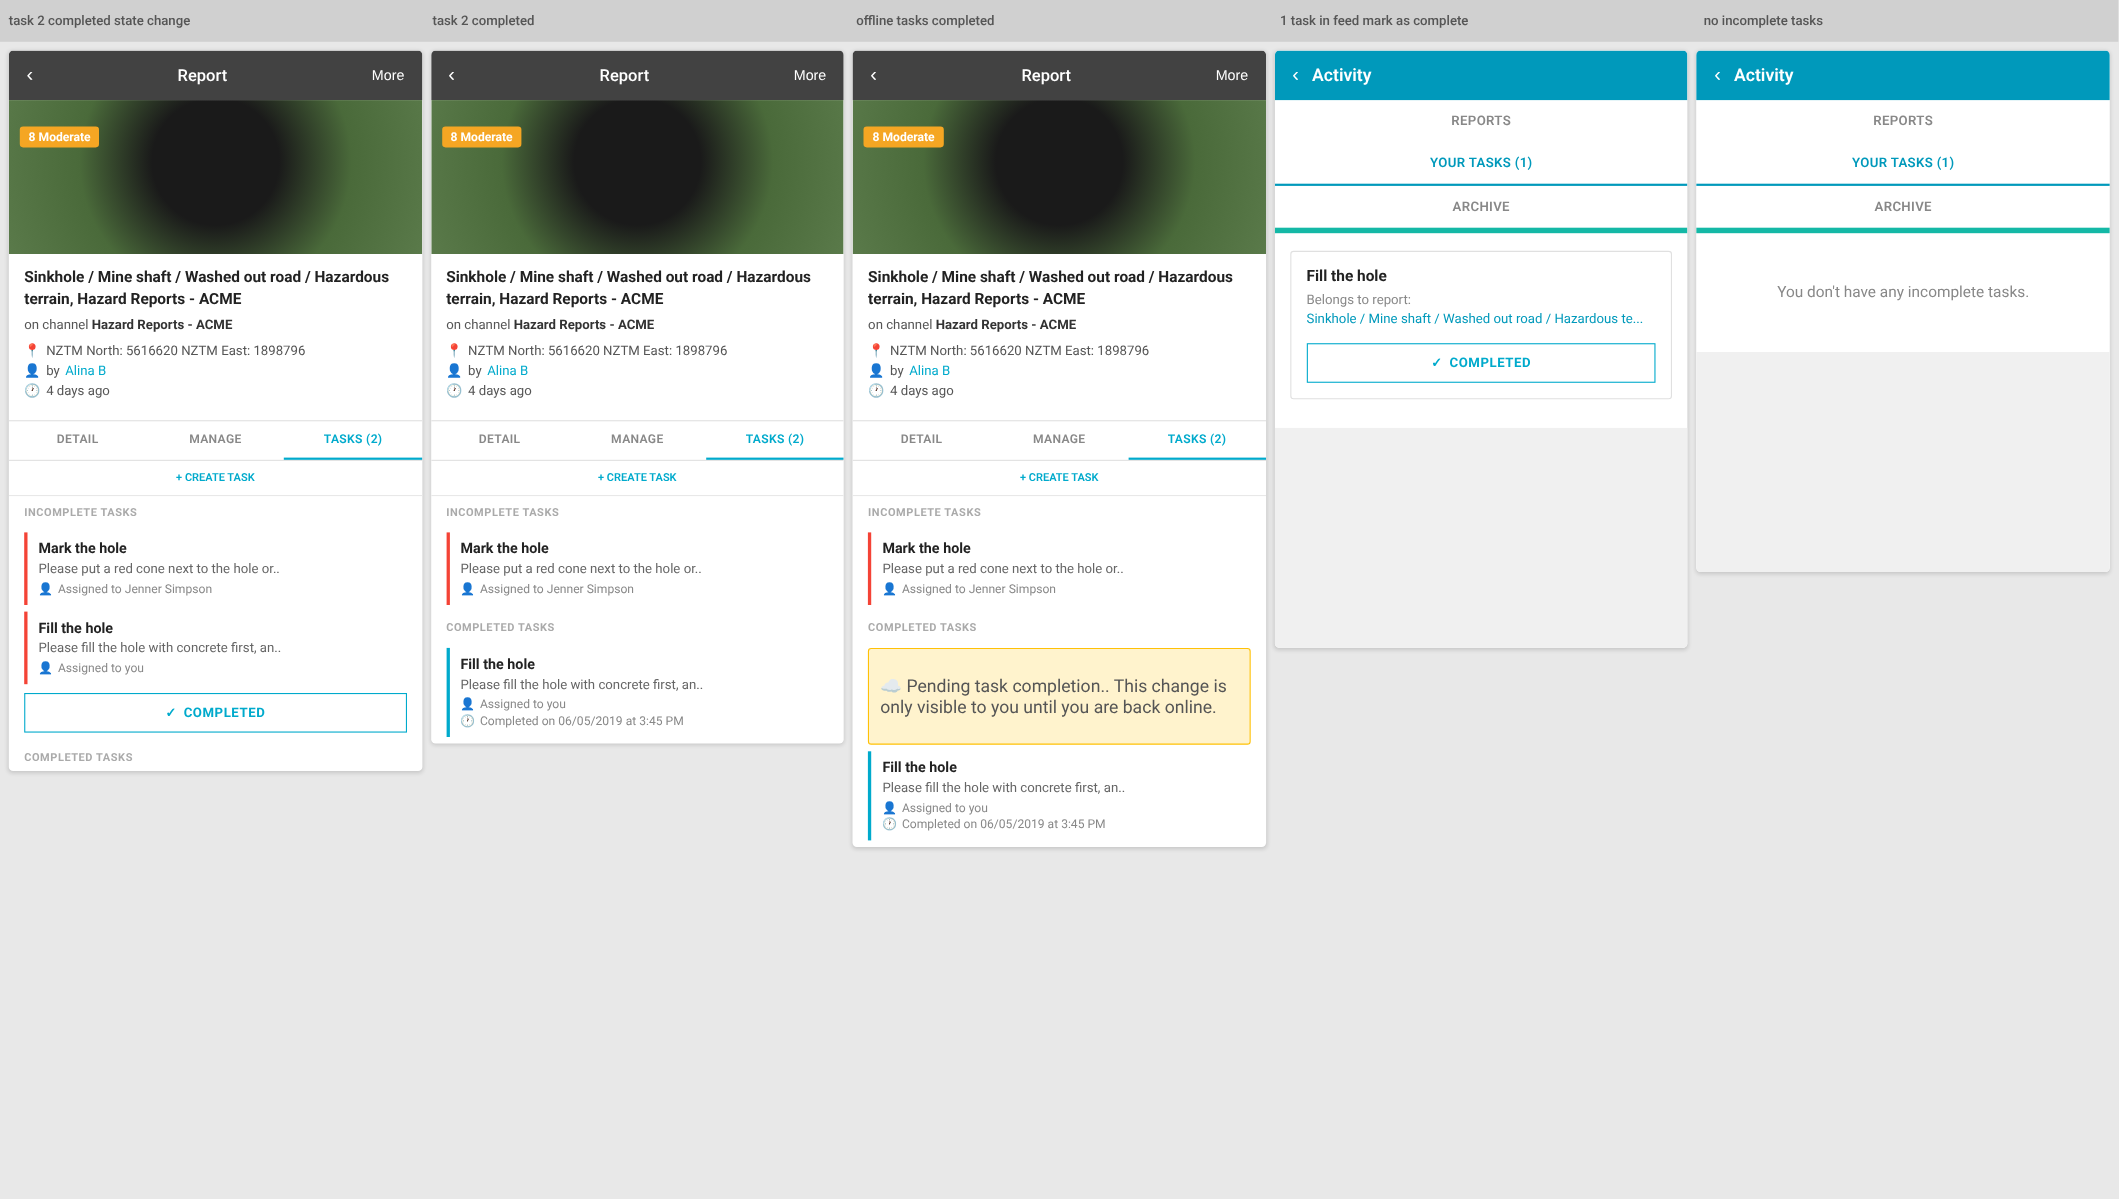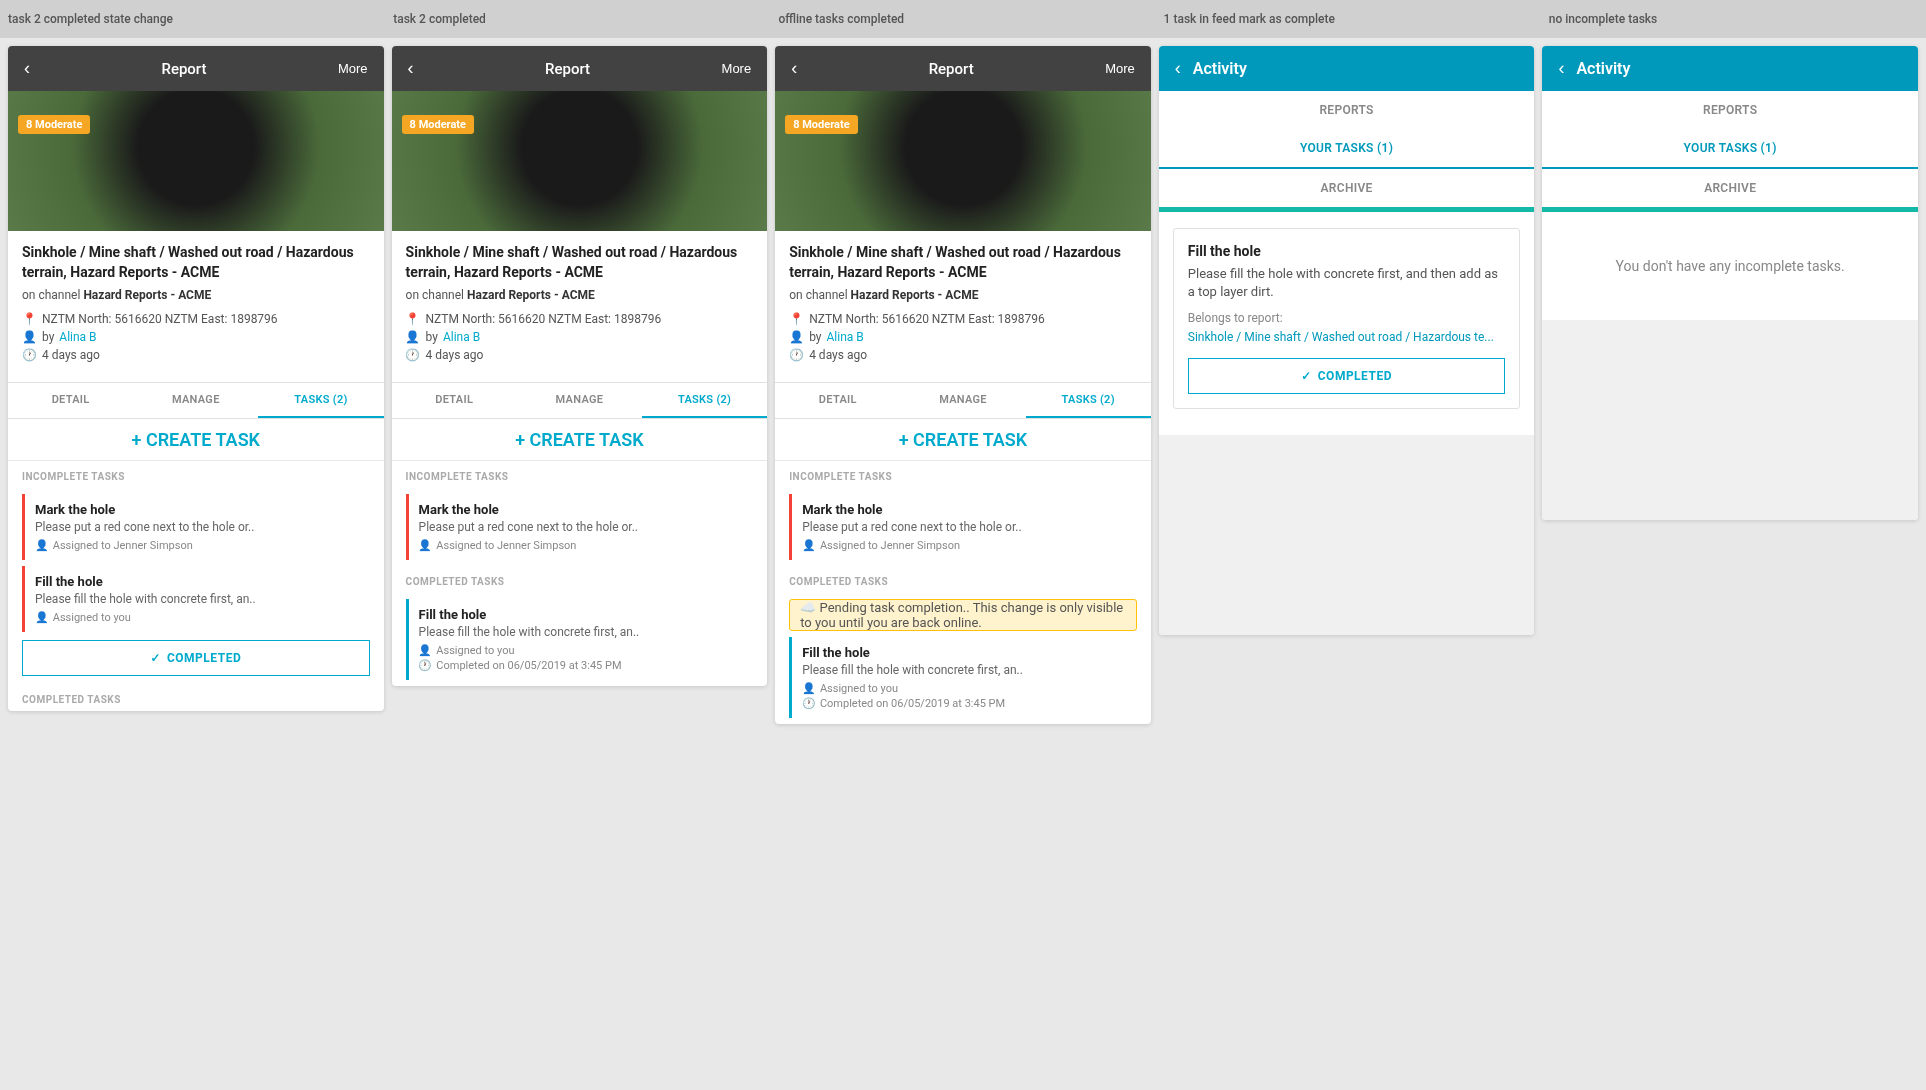--- a/index.html
+++ b/index.html
@@ -148,21 +148,21 @@
     .tab.active {
       color: #00aacc;
       border-bottom: 2px solid #00aacc;
     }
     .create-task-btn {
       display: flex;
       align-items: center;
       justify-content: center;
       gap: 4px;
       padding: 10px;
-      font-size: 18px;
+      font-size: 10px;
       font-weight: 600;
       color: #00aacc;
       cursor: pointer;
       border-bottom: 1px solid #e8e8e8;
     }
     .section-label {
       font-size: 10px;
       font-weight: 700;
       color: #aaa;
       text-transform: uppercase;
@@ -222,23 +222,23 @@
     }
     .no-completed-text {
       font-size: 13px;
       color: #aaa;
       padding: 10px 14px;
     }
     .offline-warning {
       background: #fff3cd;
       border: 1px solid #ffc107;
       border-radius: 3px;
-      padding: 0 10px;
+      padding: 24px 10px;
       margin: 6px 14px;
-      font-size: 13px;
+      font-size: 16px;
       color: #555;
     }
     
     .activity-panel {
       flex: 1;
       background: #fff;
       border-radius: 4px;
       overflow: hidden;
       box-shadow: 0 1px 4px rgba(0,0,0,0.15);
       min-width: 0;
@@ -546,21 +546,20 @@
       <span>Activity</span>
     </div>
     <div class="activity-tabs">
       <div class="activity-tab">REPORTS</div>
       <div class="activity-tab active">YOUR TASKS (1)</div>
       <div class="activity-tab">ARCHIVE</div>
     </div>
     <div class="activity-body">
       <div class="task-card">
         <div class="task-card-title">Fill the hole</div>
-        <div class="task-card-desc">Please fill the hole with concrete first, and then add as a top layer dirt.</div>
         <div class="belongs-label">Belongs to report:</div>
         <a class="belongs-link">Sinkhole / Mine shaft / Washed out road / Hazardous te...</a>
         <div class="completed-btn-card">
           <span>✓</span>
           <span>COMPLETED</span>
         </div>
       </div>
     </div>
     <div class="activity-gray"></div>
   </div>

